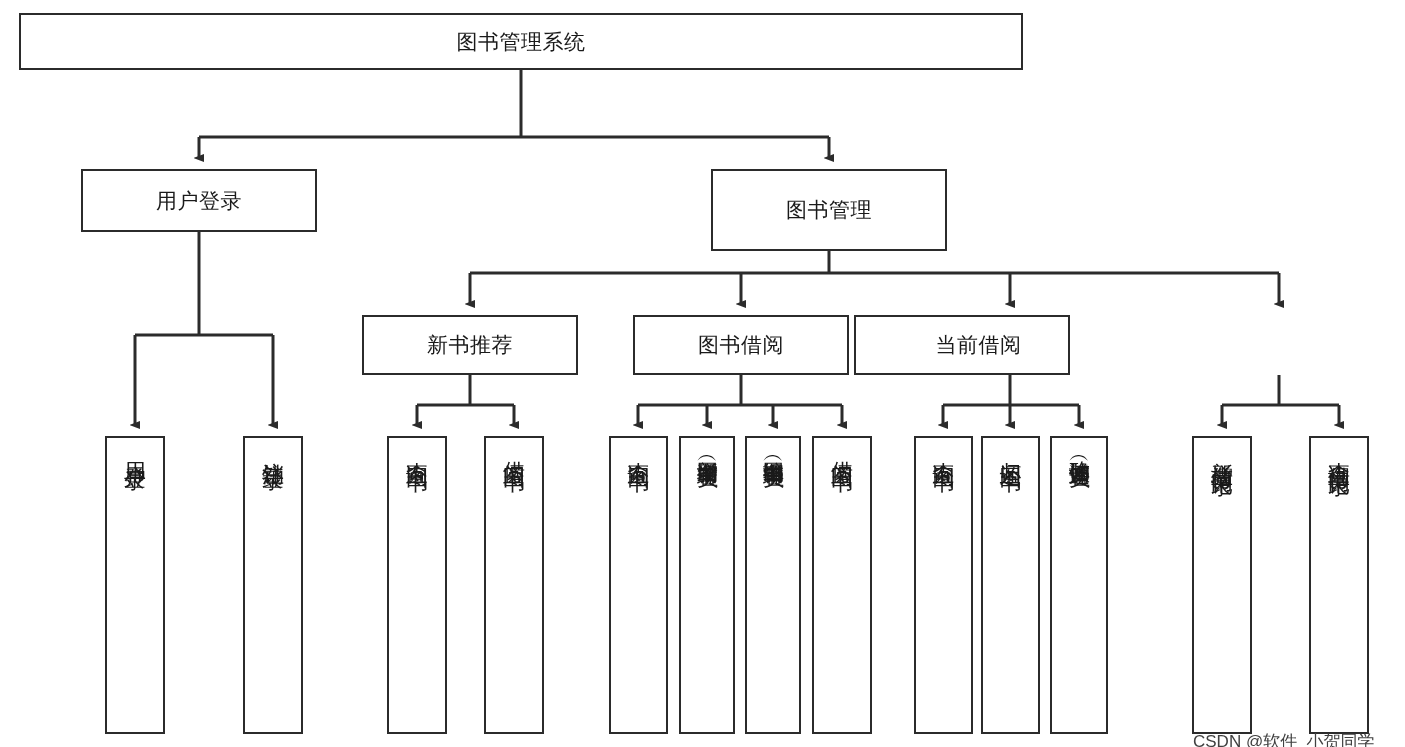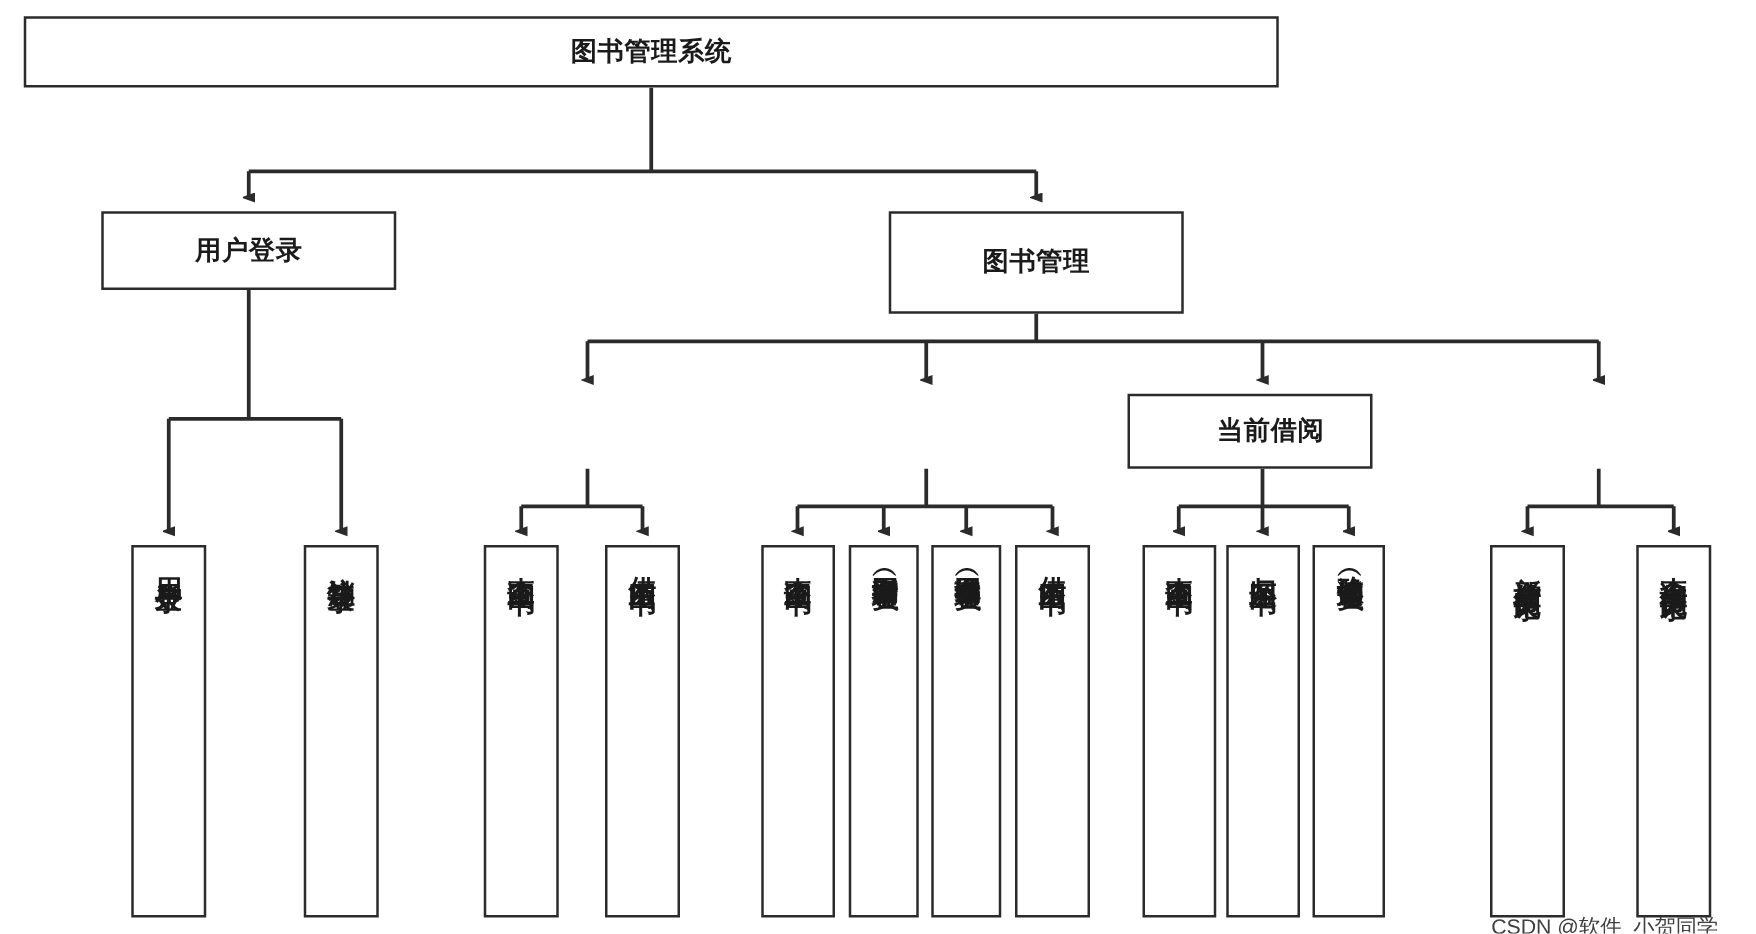--- a/index.html
+++ b/index.html
@@ -33,21 +33,20 @@
     display: flex;
     align-items: center;
     justify-content: center;
     overflow: hidden;
   }
   .node .label {
     color: #1a1a1a;
     text-align: center;
     white-space: nowrap;
     letter-spacing: 0.5px;
-    font-weight: bold;
   }
   .node.horizontal .label {
     font-size: 21px;
     line-height: 1.1;
   }
   .node.vertical {
     align-items: flex-start;
     justify-content: center;
     padding-top: 6px;
   }
@@ -148,21 +147,27 @@
     <span class="label">图书管理系统</span>
   </div>
 
   <div class="node horizontal" id="n-l1-0" style="left: 81px; top: 169px; width: 236px; height: 63px;">
     <span class="label">用户登录</span>
   </div>
   <div class="node horizontal" id="n-l1-1" style="left: 711px; top: 169px; width: 236px; height: 82px;">
     <span class="label">图书管理</span>
   </div>
 
-  <div class="node horizontal" id="n-l2-2" style="left: 902px; top: 315px; width: 196px; height: 60px; padding-left: 33px;">
+  <div class="node horizontal" id="n-l2-0" style="left: 362px; top: 315px; width: 216px; height: 60px;">
+    <span class="label">新书推荐</span>
+  </div>
+  <div class="node horizontal" id="n-l2-1" style="left: 633px; top: 315px; width: 216px; height: 60px;">
+    <span class="label">图书借阅</span>
+  </div>
+  <div class="node horizontal" id="n-l2-2" style="left: 854px; top: 315px; width: 216px; height: 60px; padding-left: 33px;">
     <span class="label">当前借阅</span>
   </div>
 
   <div class="node vertical" id="n-leaf-0" style="left: 105px; top: 436px; width: 60px; height: 298px;">
     <span class="label">用户登录</span>
   </div>
   <div class="node vertical" id="n-leaf-1" style="left: 243px; top: 436px; width: 60px; height: 298px;">
     <span class="label">注销登录</span>
   </div>
   <div class="node vertical" id="n-leaf-2" style="left: 387px; top: 436px; width: 60px; height: 298px;">

